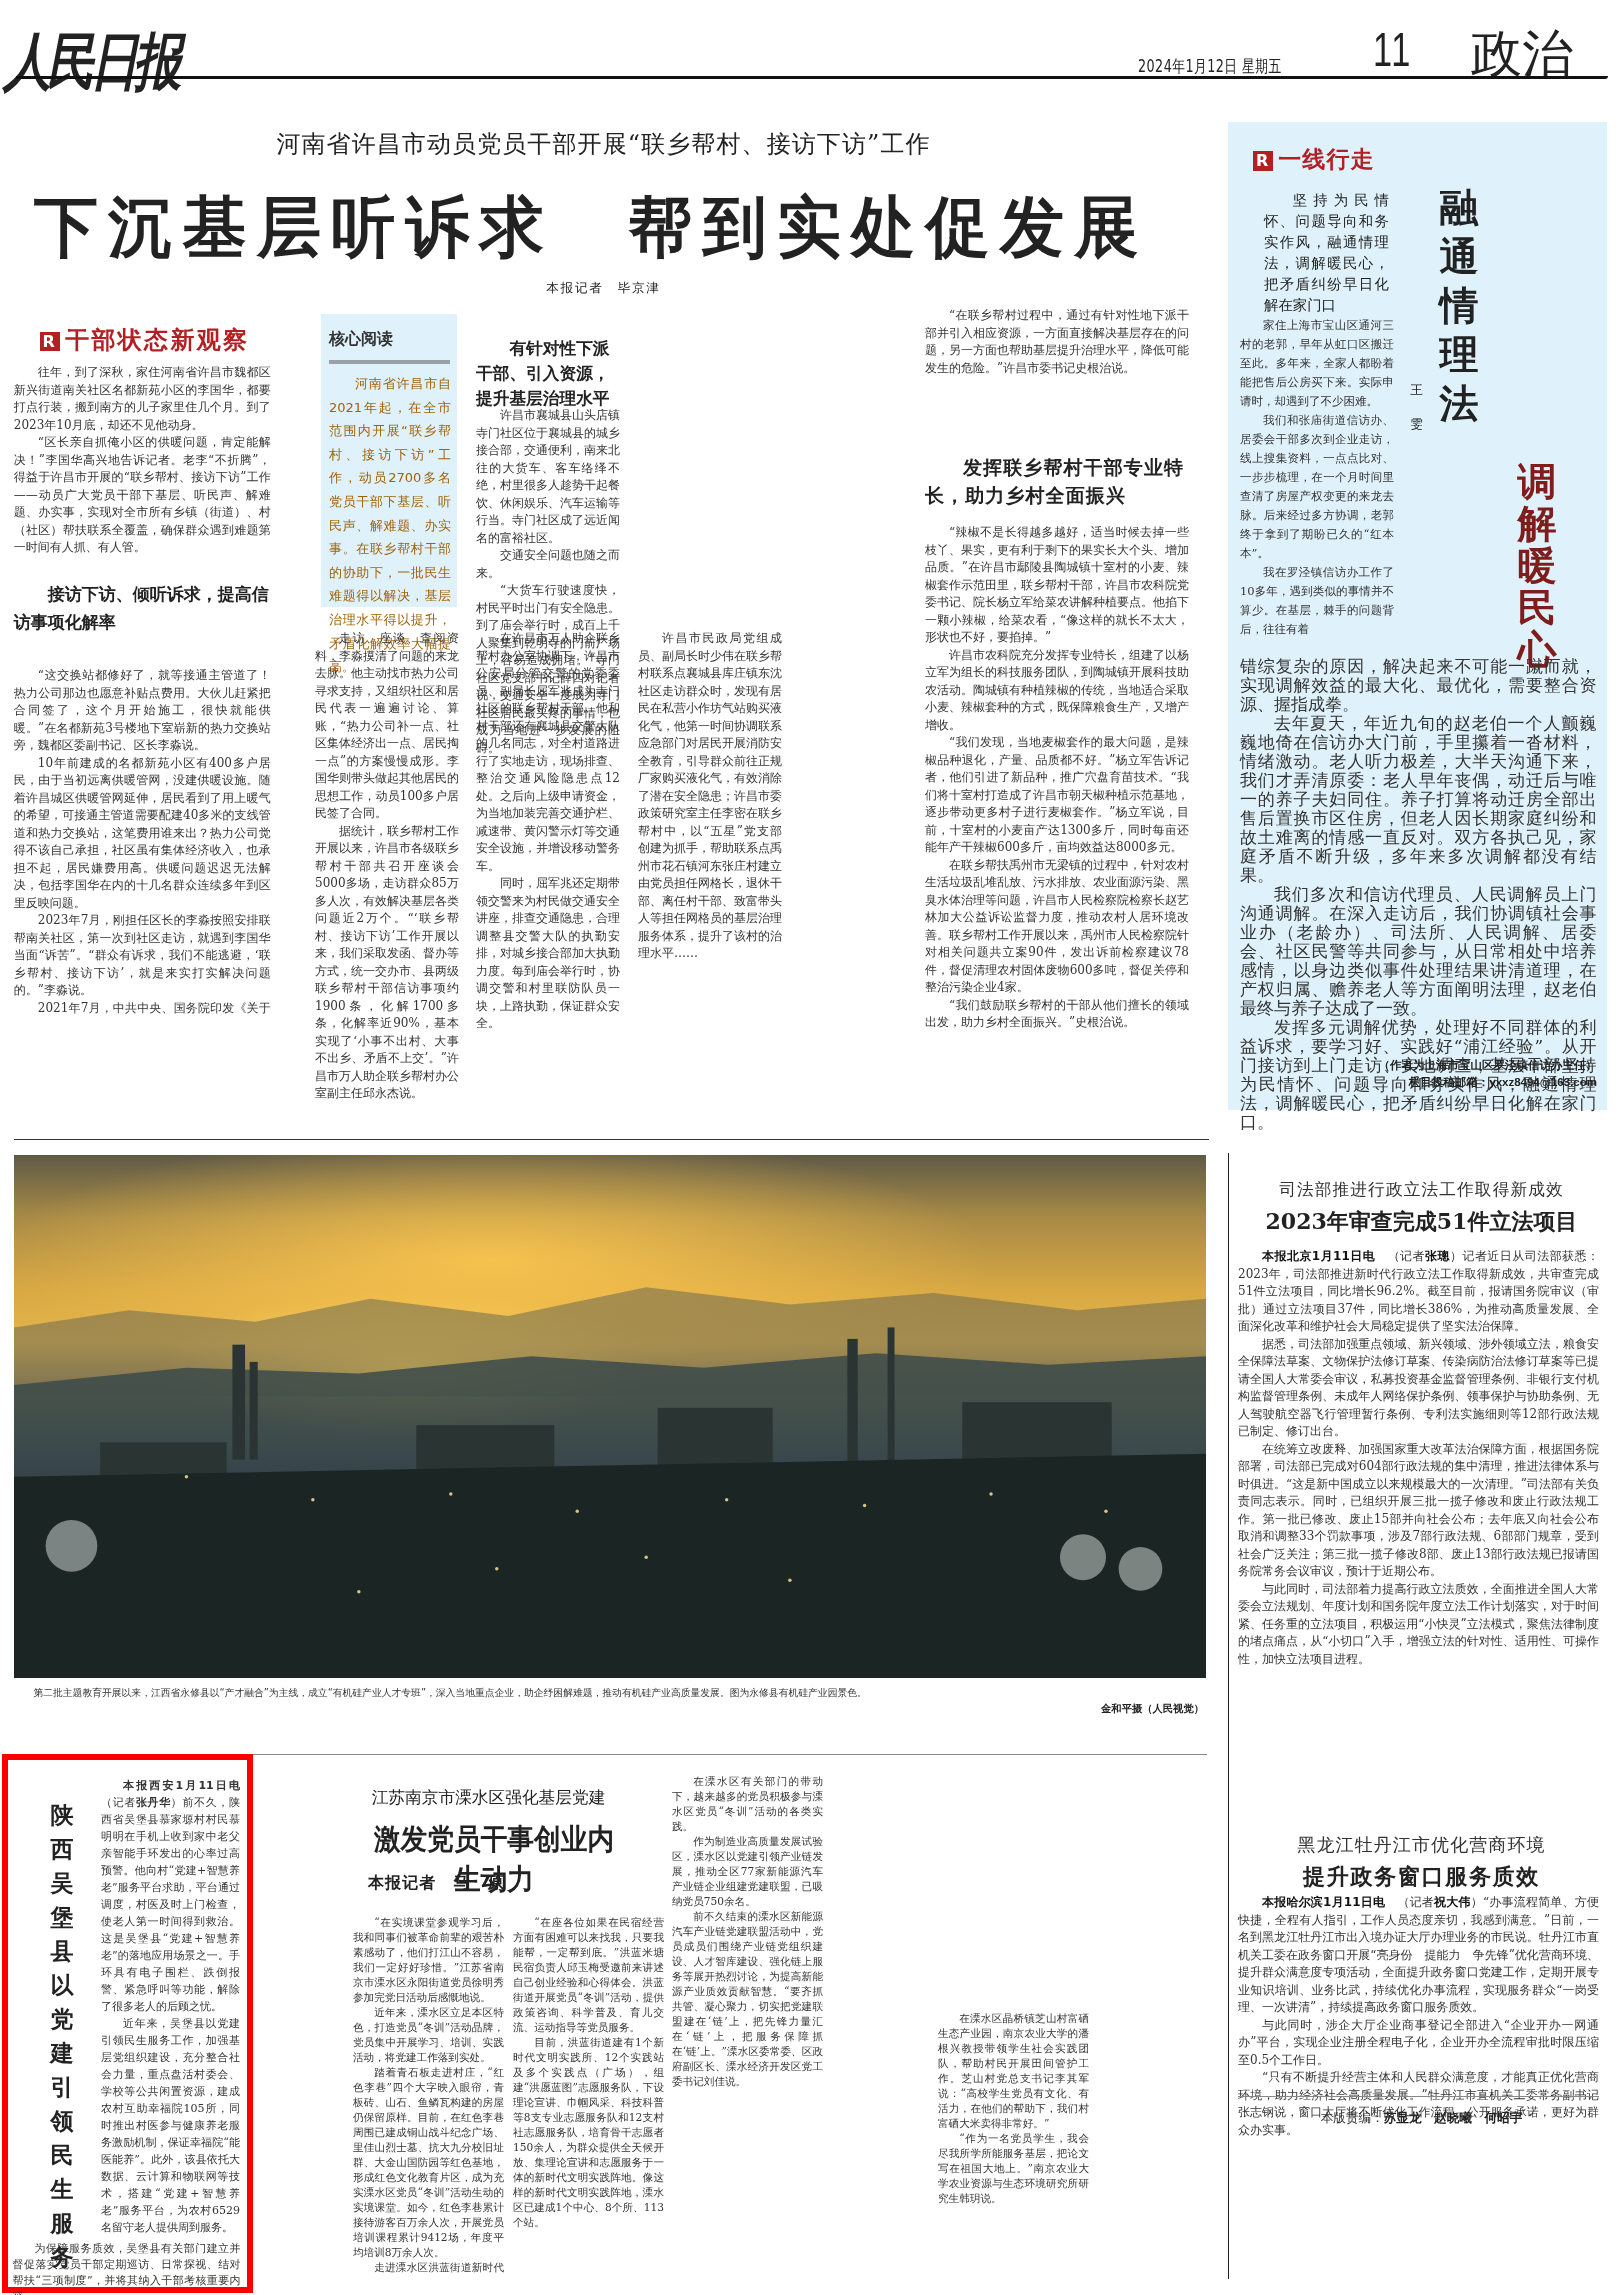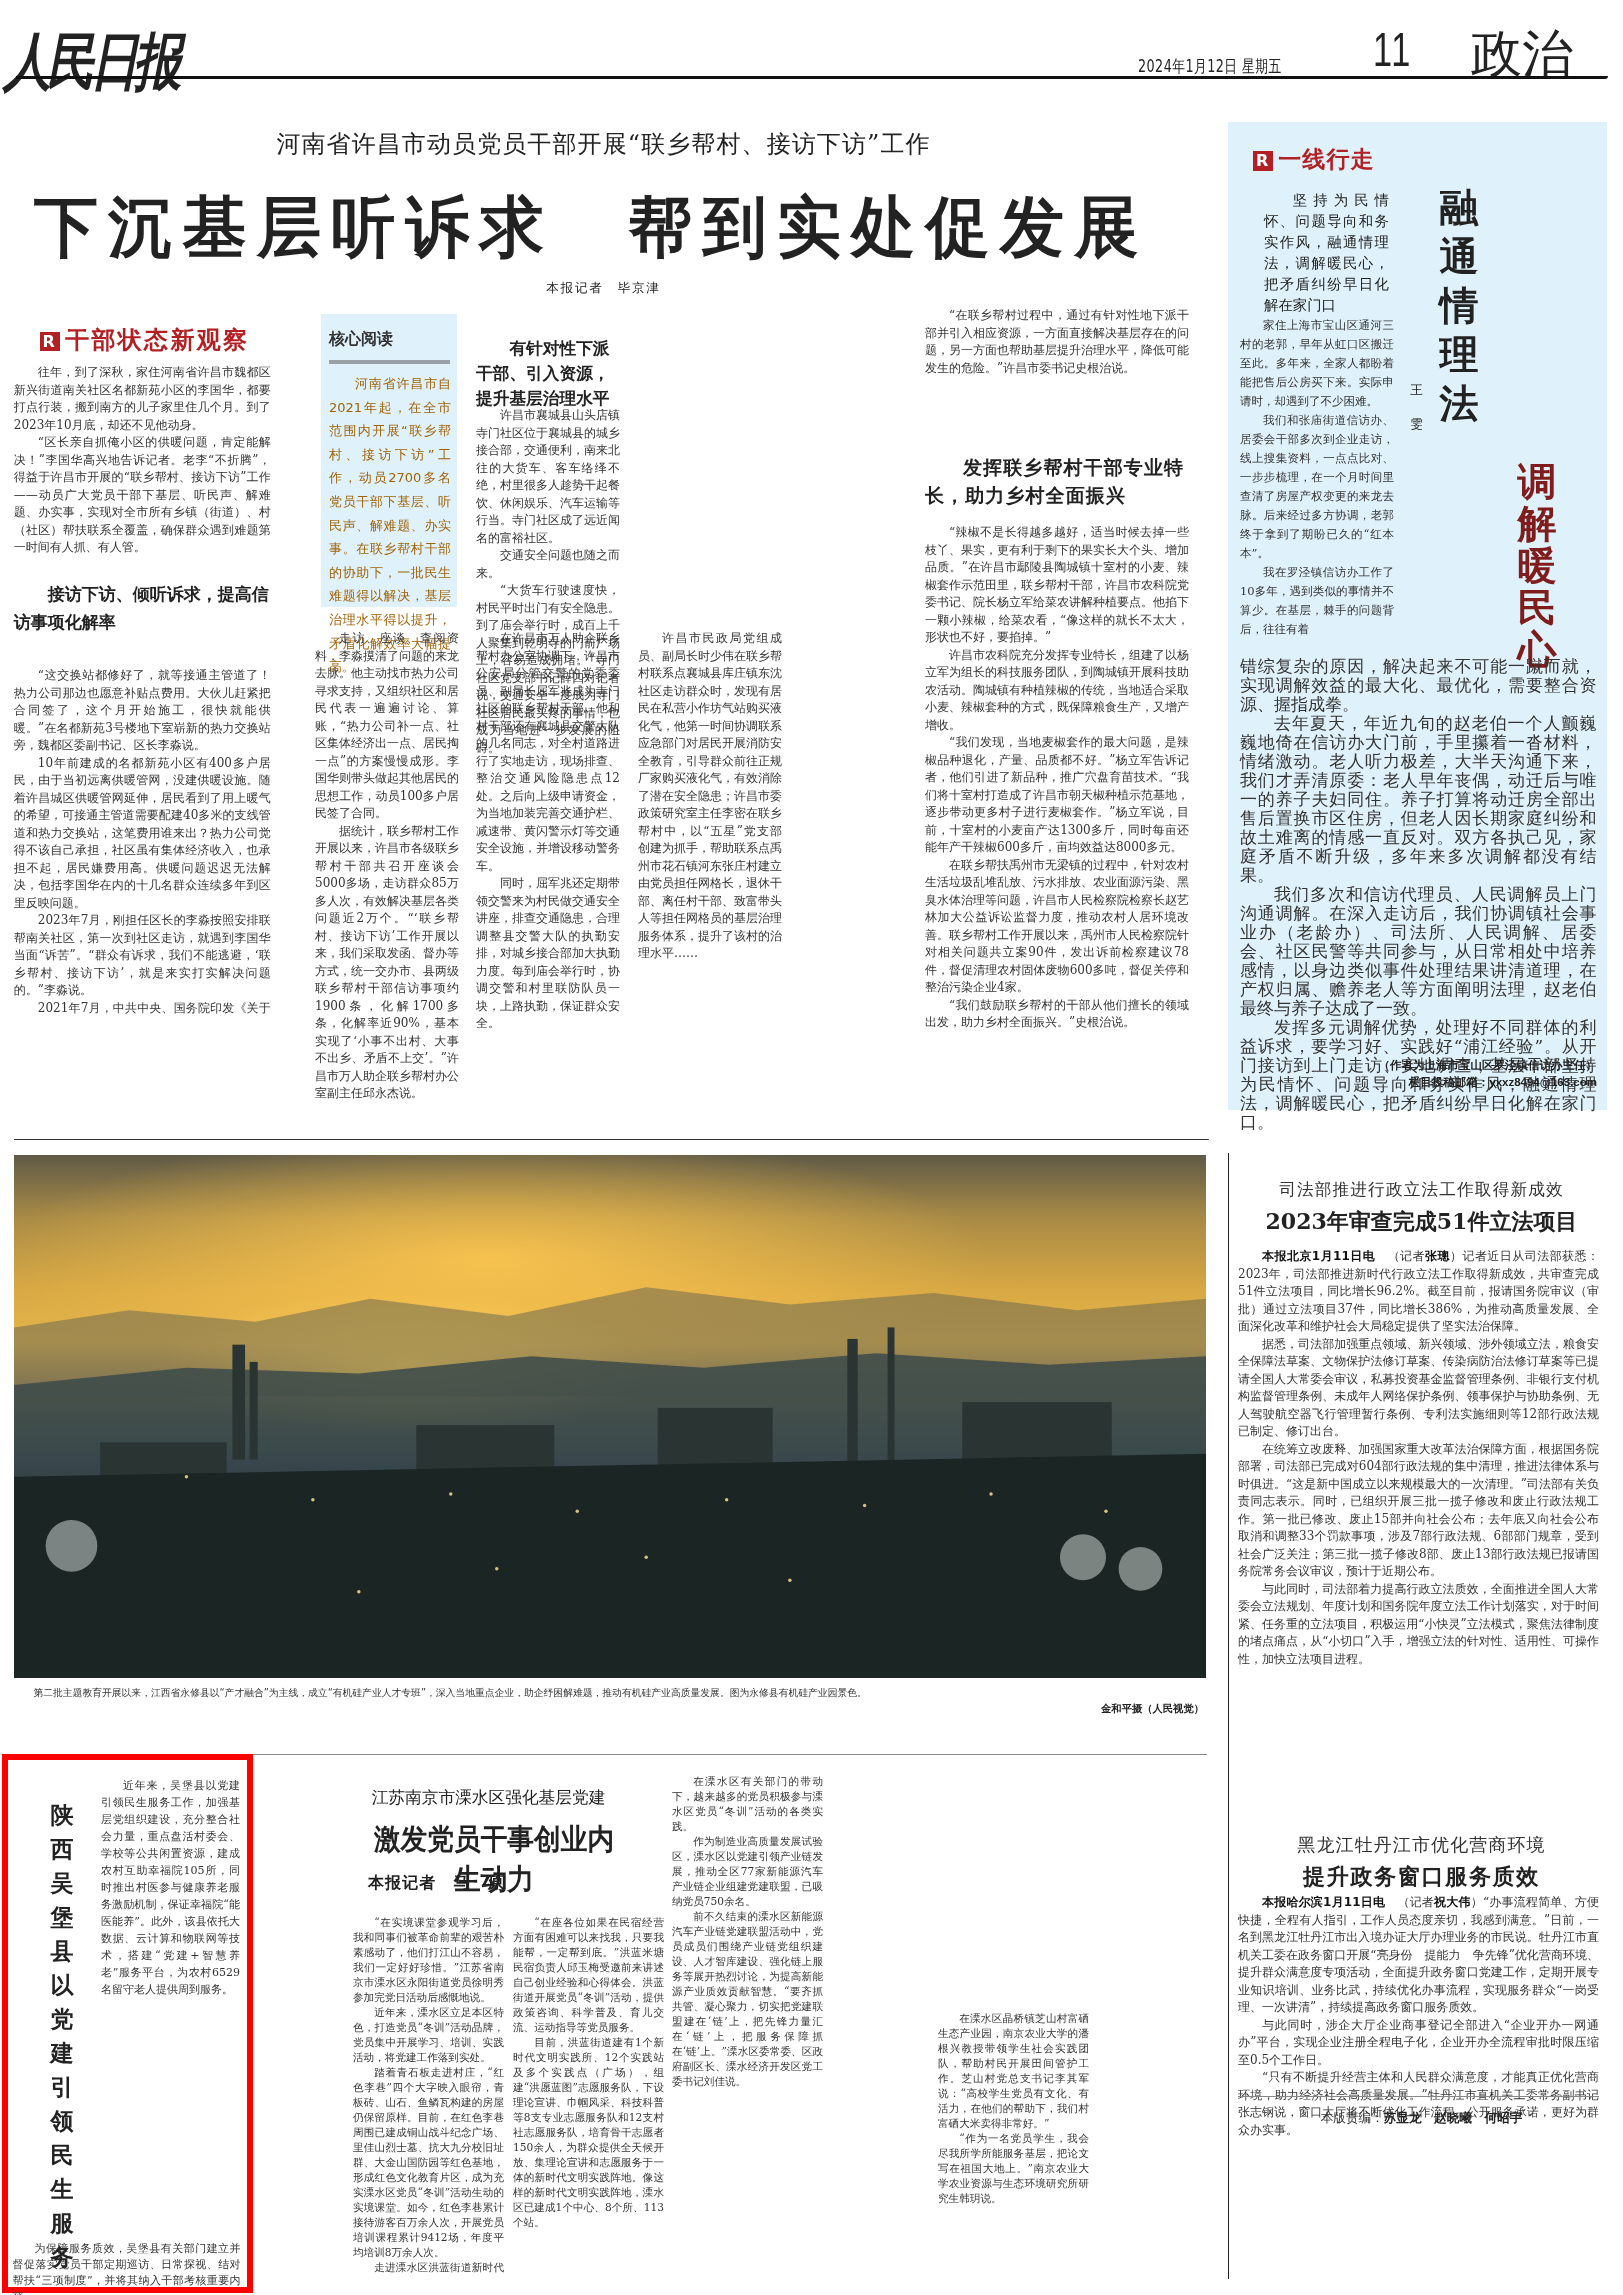--- a/index.html
+++ b/index.html
@@ -250,20 +250,21 @@
   <p class="body">与此同时，涉企大厅企业商事登记全部进入“企业开办一网通办”平台，实现企业注册全程电子化，企业开办全流程审批时限压缩至0.5个工作日。</p>
   <p class="body">“只有不断提升经营主体和人民群众满意度，才能真正优化营商环境，助力经济社会高质量发展。”牡丹江市直机关工委常务副书记张志钢说，窗口大厅将不断优化工作流程，公开服务承诺，更好为群众办实事。</p>
 </div>
 <div class="abs" id="editor-rule"></div>
 <div class="abs" id="editors"><span>本版责编：</span><b>苏显龙　赵晓曦　何昭宇</b></div>
 
 <div class="abs" id="rule-bottom-section"></div>
 <div class="abs" id="shaanxi-box"></div>
 <div class="abs" id="shaanxi-title">陕西吴堡县以党建引领民生服务</div>
 <div class="abs" id="shaanxi-body-narrow">
+  <p style="line-height:17px"><b style="font-family:'DejaVu Sans',sans-serif">本报西安1月11日电</b> <span>（记者</span><b style="font-family:'DejaVu Sans',sans-serif">张丹华</b><span>）前不久，陕西省吴堡县慕家塬村村民慕明明在手机上收到家中老父亲智能手环发出的心率过高预警。他向村“党建+智慧养老”服务平台求助，平台通过调度，村医及时上门检查，使老人第一时间得到救治。这是吴堡县“党建+智慧养老”的落地应用场景之一。手环具有电子围栏、跌倒报警、紧急呼叫等功能，解除了很多老人的后顾之忧。</span></p>
   <p style="line-height:17px">近年来，吴堡县以党建引领民生服务工作，加强基层党组织建设，充分整合社会力量，重点盘活村委会、学校等公共闲置资源，建成农村互助幸福院105所，同时推出村医参与健康养老服务激励机制，保证幸福院“能医能养”。此外，该县依托大数据、云计算和物联网等技术，搭建“党建+智慧养老”服务平台，为农村6529名留守老人提供周到服务。</p>
 </div>
 <div class="abs" id="shaanxi-body-wide" style="top:2241px">
   <p style="line-height:16px">为保障服务质效，吴堡县有关部门建立并督促落实党员干部定期巡访、日常探视、结对帮扶“三项制度”，并将其纳入干部考核重要内容。</p>
 </div>
 
 <div class="abs" id="nj-kicker">江苏南京市溧水区强化基层党建</div>
 <div class="abs" id="nj-title">激发党员干事创业内生动力</div>
 <div class="abs" id="nj-byline">本报记者　马　原</div>
 <div class="abs nj" id="nj-col1">

